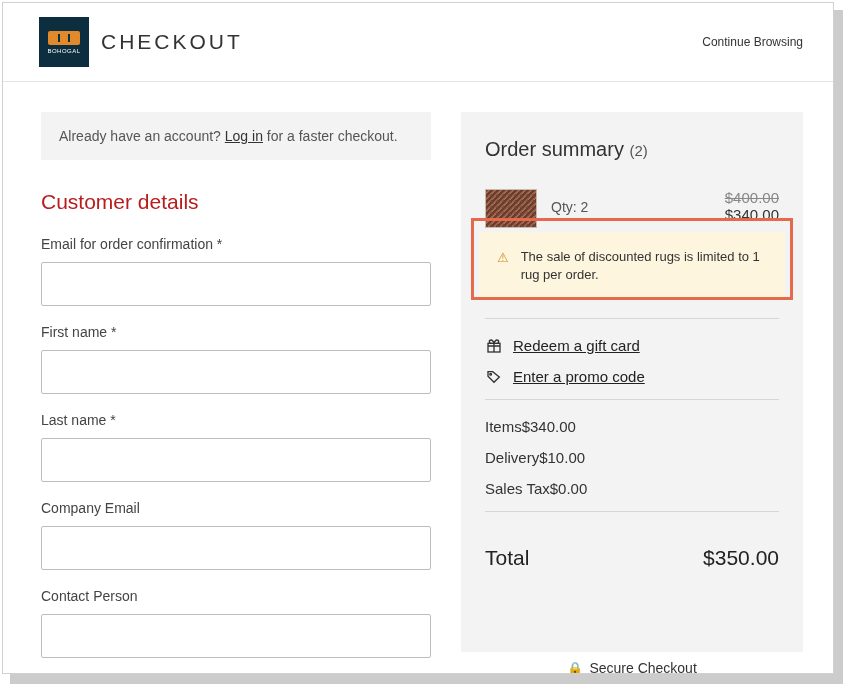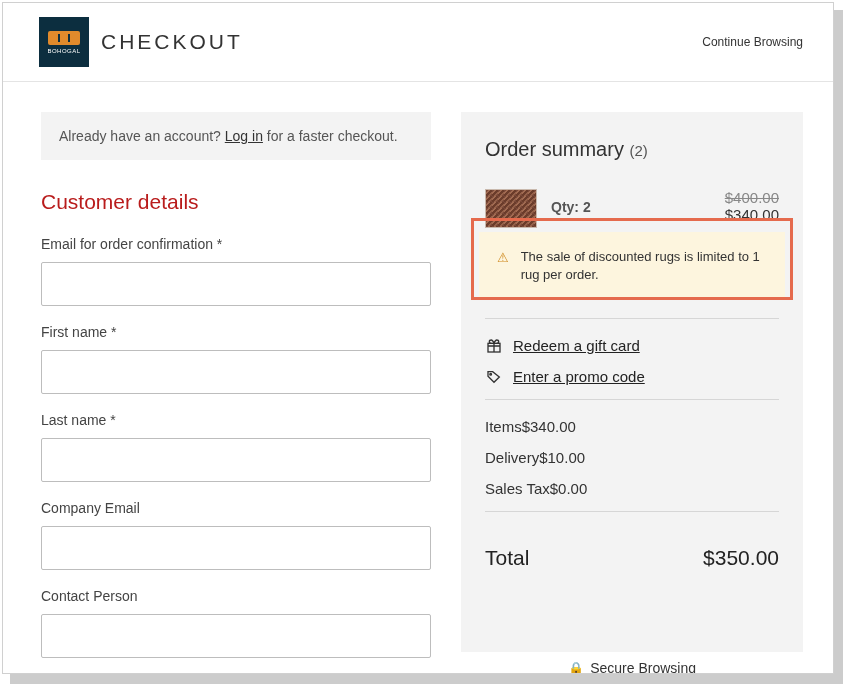--- a/index.html
+++ b/index.html
@@ -36,21 +36,21 @@
   
   .summary { background: #f3f3f3; padding: 26px 24px 0 24px; min-height: 540px; }
   .sum-title { font-size: 20px; color: #333; margin-bottom: 28px; }
   .sum-title .count { font-size: 15px; color: #555; }
   .line-item { display: flex; gap: 14px; position: relative; }
   .thumb { width: 52px; height: 39px; background: linear-gradient(135deg,#7b4a3a 0 20%,#a16b52 20% 40%,#6b3c2b 40% 60%,#946049 60% 80%,#7b4a3a 80%); border:1px solid #c9b9ad; background-size: 6px 6px;}
   .li-info { flex: 1; font-size: 15px; color: #333; line-height: 1.45; }
   .li-name{max-width:150px;}
   .li-prices { text-align: right; font-size: 15px; }
   .strike { text-decoration: line-through; color: #888; }
-  .li-qty { font-size: 14px; color: #555; margin-top: 8px; font-weight: bold; }
+  .li-qty { font-size: 14px; color: #555; margin-top: 8px; }
 
   .alert-wrap { position: relative; margin: 4px -14px 18px -14px; }
   .alert-border { position:absolute; inset:-14px 0 0 0; border: 3px solid #e56a4d; pointer-events:none;}
   .alert { background: #fdf5de; padding: 16px 18px; display: flex; gap: 12px; font-size: 13px; color: #333; line-height: 1.4; margin: 0 8px; }
   .alert-icon { color: #cf8a1f; font-size: 13px; margin-top: 1px; }
 
   hr.sep { border: none; border-top: 1px solid #d6d6d6; margin: 0 0 18px 0; }
 
   .action-link { display: flex; align-items: center; gap: 10px; font-size: 15px; color: #222; margin-bottom: 14px; cursor: pointer; }
   .action-link span.txt { text-decoration: underline; }
@@ -178,19 +178,19 @@
 
           <hr class="sep" style="margin-top:6px;">
 
           <div class="grand">
             <span>Total</span>
             <span>$350.00</span>
           </div>
         </div>
 
         <div class="secure">
-          <span class="lock">🔒</span><span>Secure Browsing</span>
+          <span class="lock">🔒</span><span>Secure Checkout</span>
         </div>
       </div>
     </div>
 
   </div>
 </div>
 
 </body></html>

